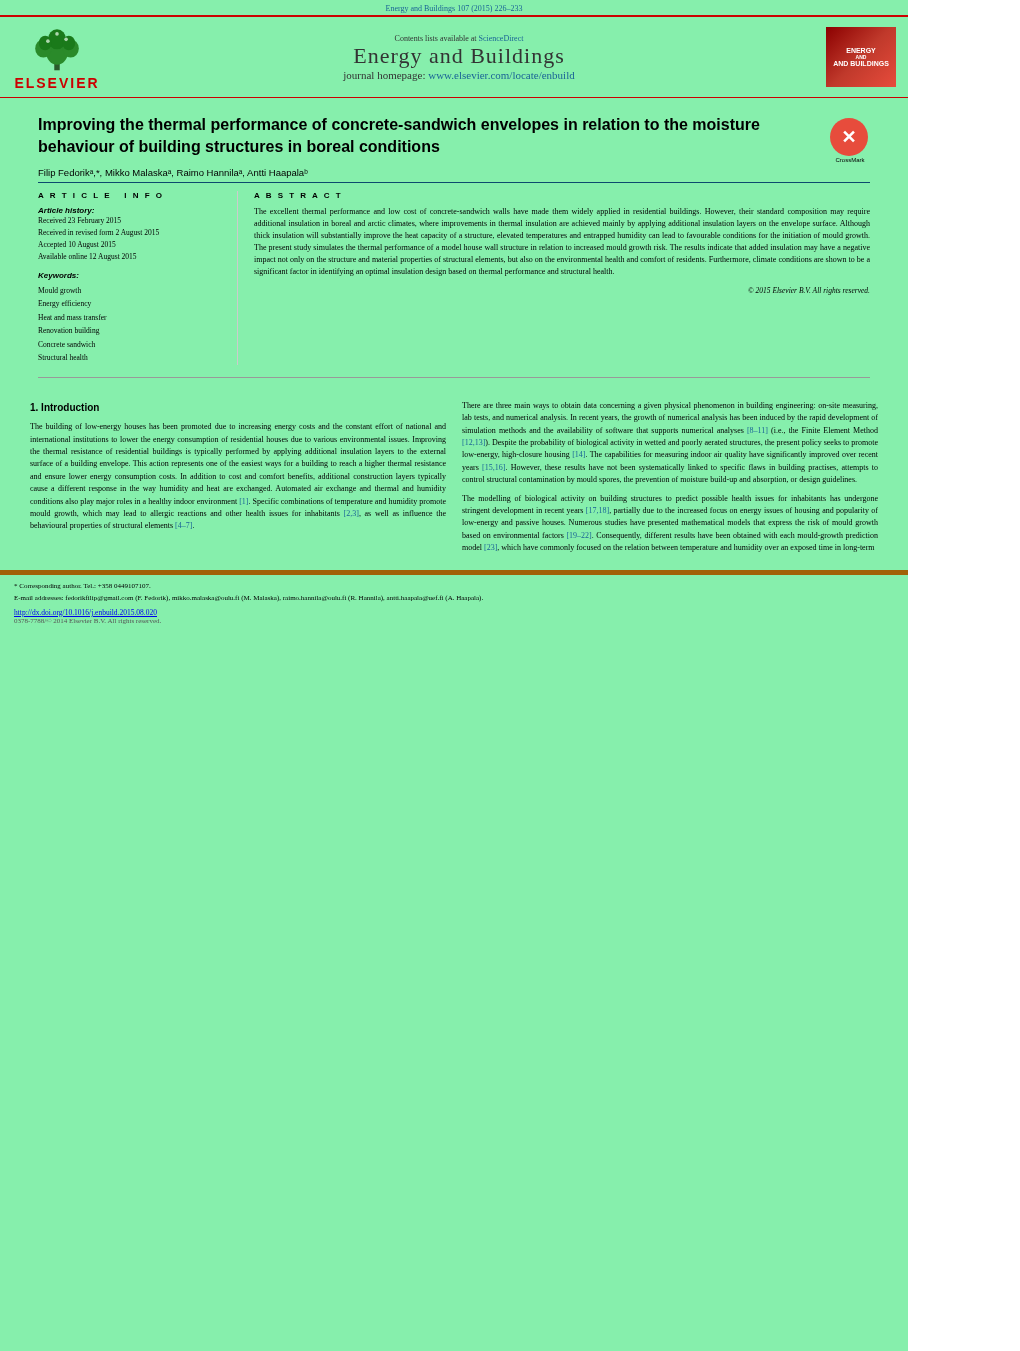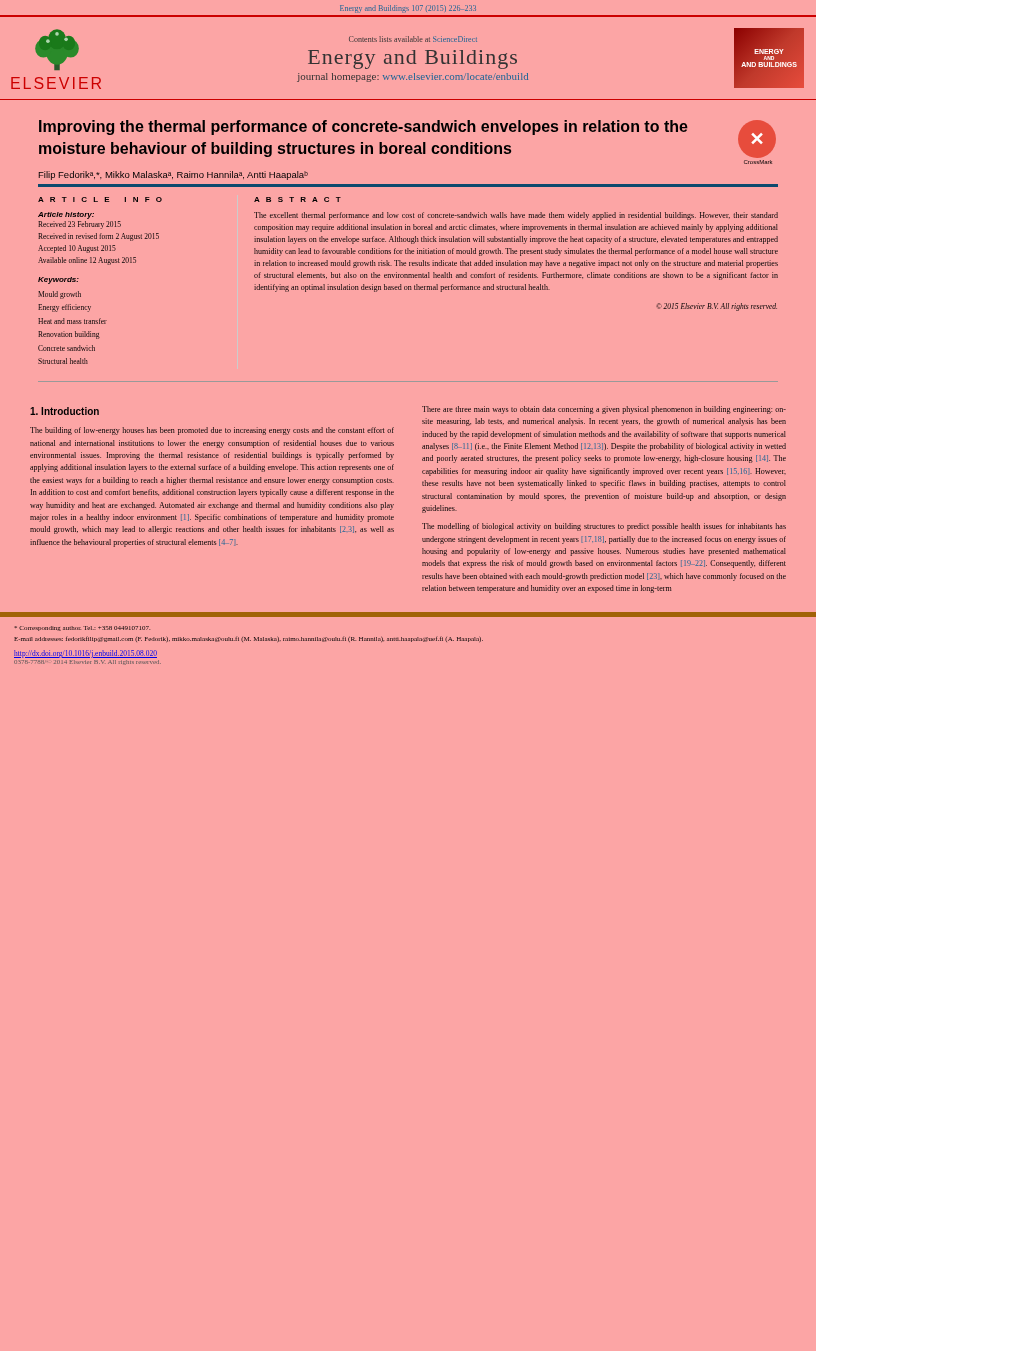--- a/index.html
+++ b/index.html
@@ -6,23 +6,23 @@
     body {
       background: #fff;
       font-family: 'Times New Roman', Times, serif;
       font-size: 9px;
       color: #000;
       width: 1020px;
       min-height: 1351px;
     }
 
     .page {
-      width: 816px;
+      width: 908px;
       min-height: 1351px;
-      background: #fca5a5;
+      background: #86efac;
       padding: 0;
     }
 
     
     .top-bar {
       text-align: center;
       padding: 4px 0 2px;
       font-size: 8px;
       color: #1a6496;
     }
@@ -48,22 +48,22 @@
       align-items: center;
       gap: 2px;
     }
 
     .elsevier-tree {
       width: 70px;
       height: 50px;
     }
 
     .elsevier-text {
-      font-size: 16px;
-      font-weight: normal;
+      font-size: 14px;
+      font-weight: bold;
       color: #c00;
       letter-spacing: 2px;
       font-family: Arial, sans-serif;
     }
 
     .journal-header-center {
       flex: 1;
       text-align: center;
     }
 
@@ -177,21 +177,21 @@
       font-style: italic;
       margin-bottom: 10px;
       line-height: 1.5;
     }
 
     
     .article-meta {
       display: flex;
       gap: 16px;
       margin-bottom: 12px;
-      border-top: 3px solid #0c4a6e;
+      border-top: 1px solid #0c4a6e;
       padding-top: 8px;
     }
 
     .article-info-col {
       width: 200px;
       flex-shrink: 0;
       border-right: 1px solid #ccc;
       padding-right: 12px;
     }
 
@@ -264,21 +264,21 @@
     
     .section-divider {
       border: none;
       border-top: 1px solid #999;
       margin: 10px 0;
     }
 
     
     .body-columns {
       display: flex;
-      gap: 28px;
+      gap: 16px;
       padding: 0 30px;
     }
 
     .body-col {
       flex: 1;
       font-size: 8px;
       line-height: 1.55;
       text-align: justify;
       color: #000;
     }

